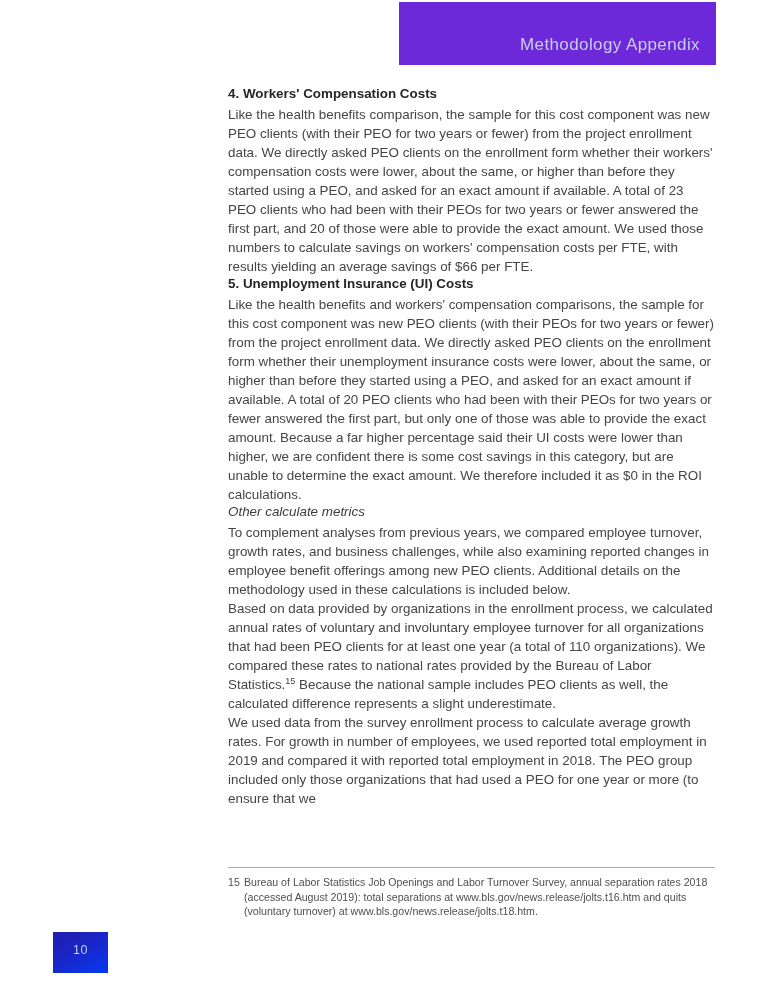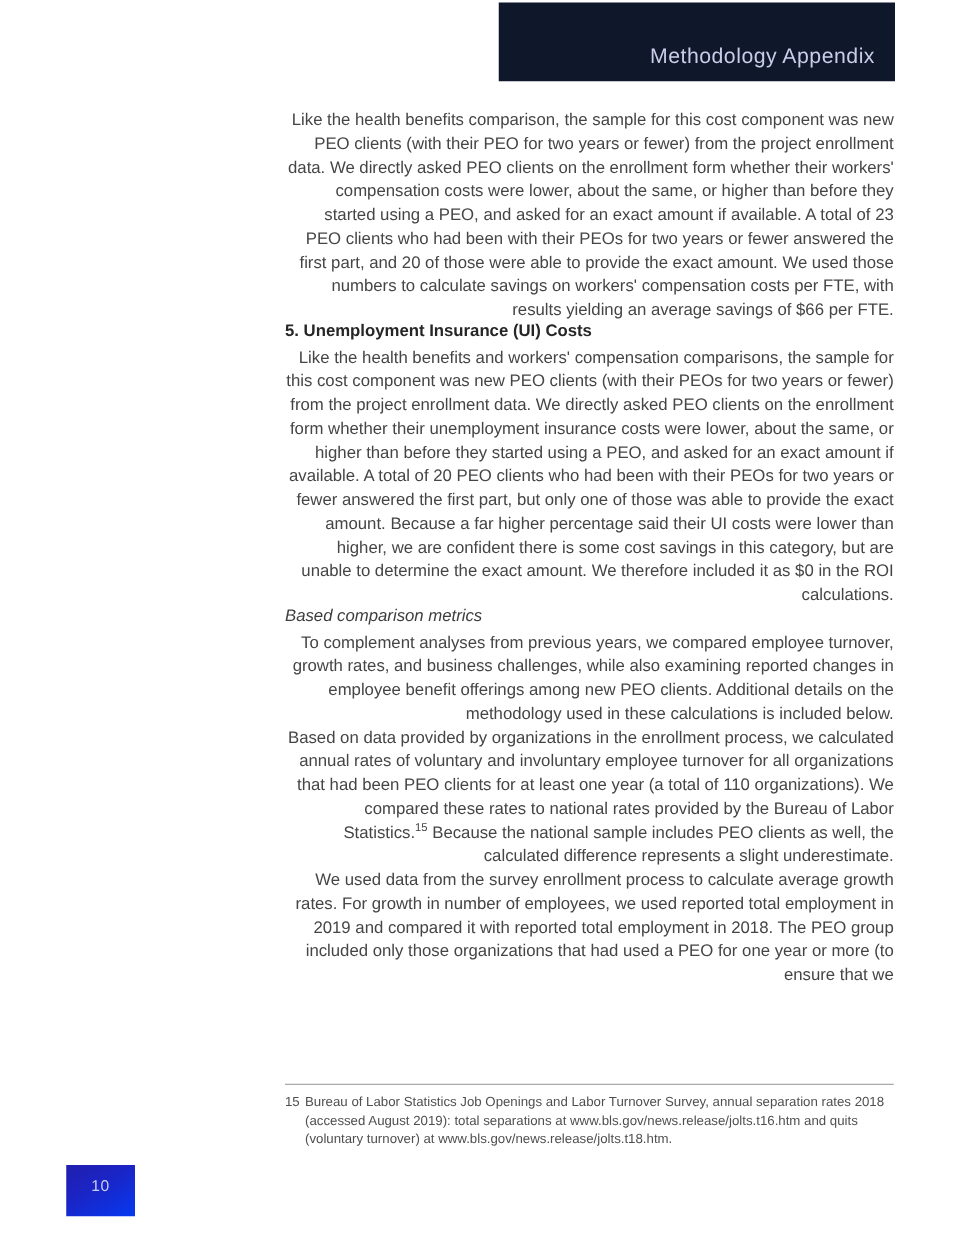--- a/index.html
+++ b/index.html
@@ -10,21 +10,21 @@
     position: relative;
     overflow: hidden;
   }
   .page { position: relative; width: 768px; height: 987px; background: #ffffff; }
 
   
   .banner {
     position: absolute;
     left: 399px; top: 2px;
     width: 317px; height: 63px;
-    background: #0f172a;
+    background: #6d28d9;
     display: flex;
     align-items: flex-end;
     justify-content: flex-end;
     padding: 0 16px 10px 0;
   }
   .banner-title {
     color: #c9cde9;
     font-size: 17px;
     letter-spacing: 0.4px;
     font-weight: 400;
@@ -45,21 +45,21 @@
     font-size: 13.4px;
     line-height: 15px;
     margin-bottom: 4px;
   }
   .section-heading.first { margin-top: 0; }
   .section-heading.italic {
     font-weight: normal;
     font-style: italic;
     color: #3d3d3d;
   }
-  .body-para { margin: 0; text-align: right; }
+  .body-para { margin: 0; }
   .fn-sup { font-size: 9px; vertical-align: super; line-height: 0; }
 
   
   .footnote-area {
     position: absolute;
     left: 228px; top: 867px;
     width: 487px;
     border-top: 1px solid #a9a9a9;
     padding-top: 7px;
   }
@@ -92,26 +92,27 @@
 <body>
 
 <div class="page">
 
   <div class="banner">
     <span class="banner-title">Methodology Appendix</span>
   </div>
 
   <div class="content">
 
+    <div class="section-heading first">4. Workers' Compensation Costs</div>
     <p class="body-para">Like the health benefits comparison, the sample for this cost component was new PEO clients (with their PEO for two years or fewer) from the project enrollment data. We directly asked PEO clients on the enrollment form whether their workers' compensation costs were lower, about the same, or higher than before they started using a PEO, and asked for an exact amount if available. A total of 23 PEO clients who had been with their PEOs for two years or fewer answered the first part, and 20 of those were able to provide the exact amount. We used those numbers to calculate savings on workers' compensation costs per FTE, with results yielding an average savings of $66 per FTE.</p>
 
     <div class="section-heading">5. Unemployment Insurance (UI) Costs</div>
     <p class="body-para">Like the health benefits and workers' compensation comparisons, the sample for this cost component was new PEO clients (with their PEOs for two years or fewer) from the project enrollment data. We directly asked PEO clients on the enrollment form whether their unemployment insurance costs were lower, about the same, or higher than before they started using a PEO, and asked for an exact amount if available. A total of 20 PEO clients who had been with their PEOs for two years or fewer answered the first part, but only one of those was able to provide the exact amount. Because a far higher percentage said their UI costs were lower than higher, we are confident there is some cost savings in this category, but are unable to determine the exact amount. We therefore included it as $0 in the ROI calculations.</p>
 
-    <div class="section-heading italic">Based comparison metrics</div>
+    <div class="section-heading italic">Other calculate metrics</div>
     <p class="body-para">To complement analyses from previous years, we compared employee turnover, growth rates, and business challenges, while also examining reported changes in employee benefit offerings among new PEO clients. Additional details on the methodology used in these calculations is included below.</p>
 
     <p class="body-para"><span>Based on data provided by organizations in the enrollment process, we calculated annual rates of voluntary and involuntary employee turnover for all organizations that had been PEO clients for at least one year (a total of 110 organizations). We compared these rates to national rates provided by the Bureau of Labor Statistics.</span><span class="fn-sup">15</span><span> Because the national sample includes PEO clients as well, the calculated difference represents a slight underestimate.</span></p>
 
     <p class="body-para">We used data from the survey enrollment process to calculate average growth rates. For growth in number of employees, we used reported total employment in 2019 and compared it with reported total employment in 2018. The PEO group included only those organizations that had used a PEO for one year or more (to ensure that we</p>
 
   </div>
 
   <div class="footnote-area">
     <div class="footnote">

